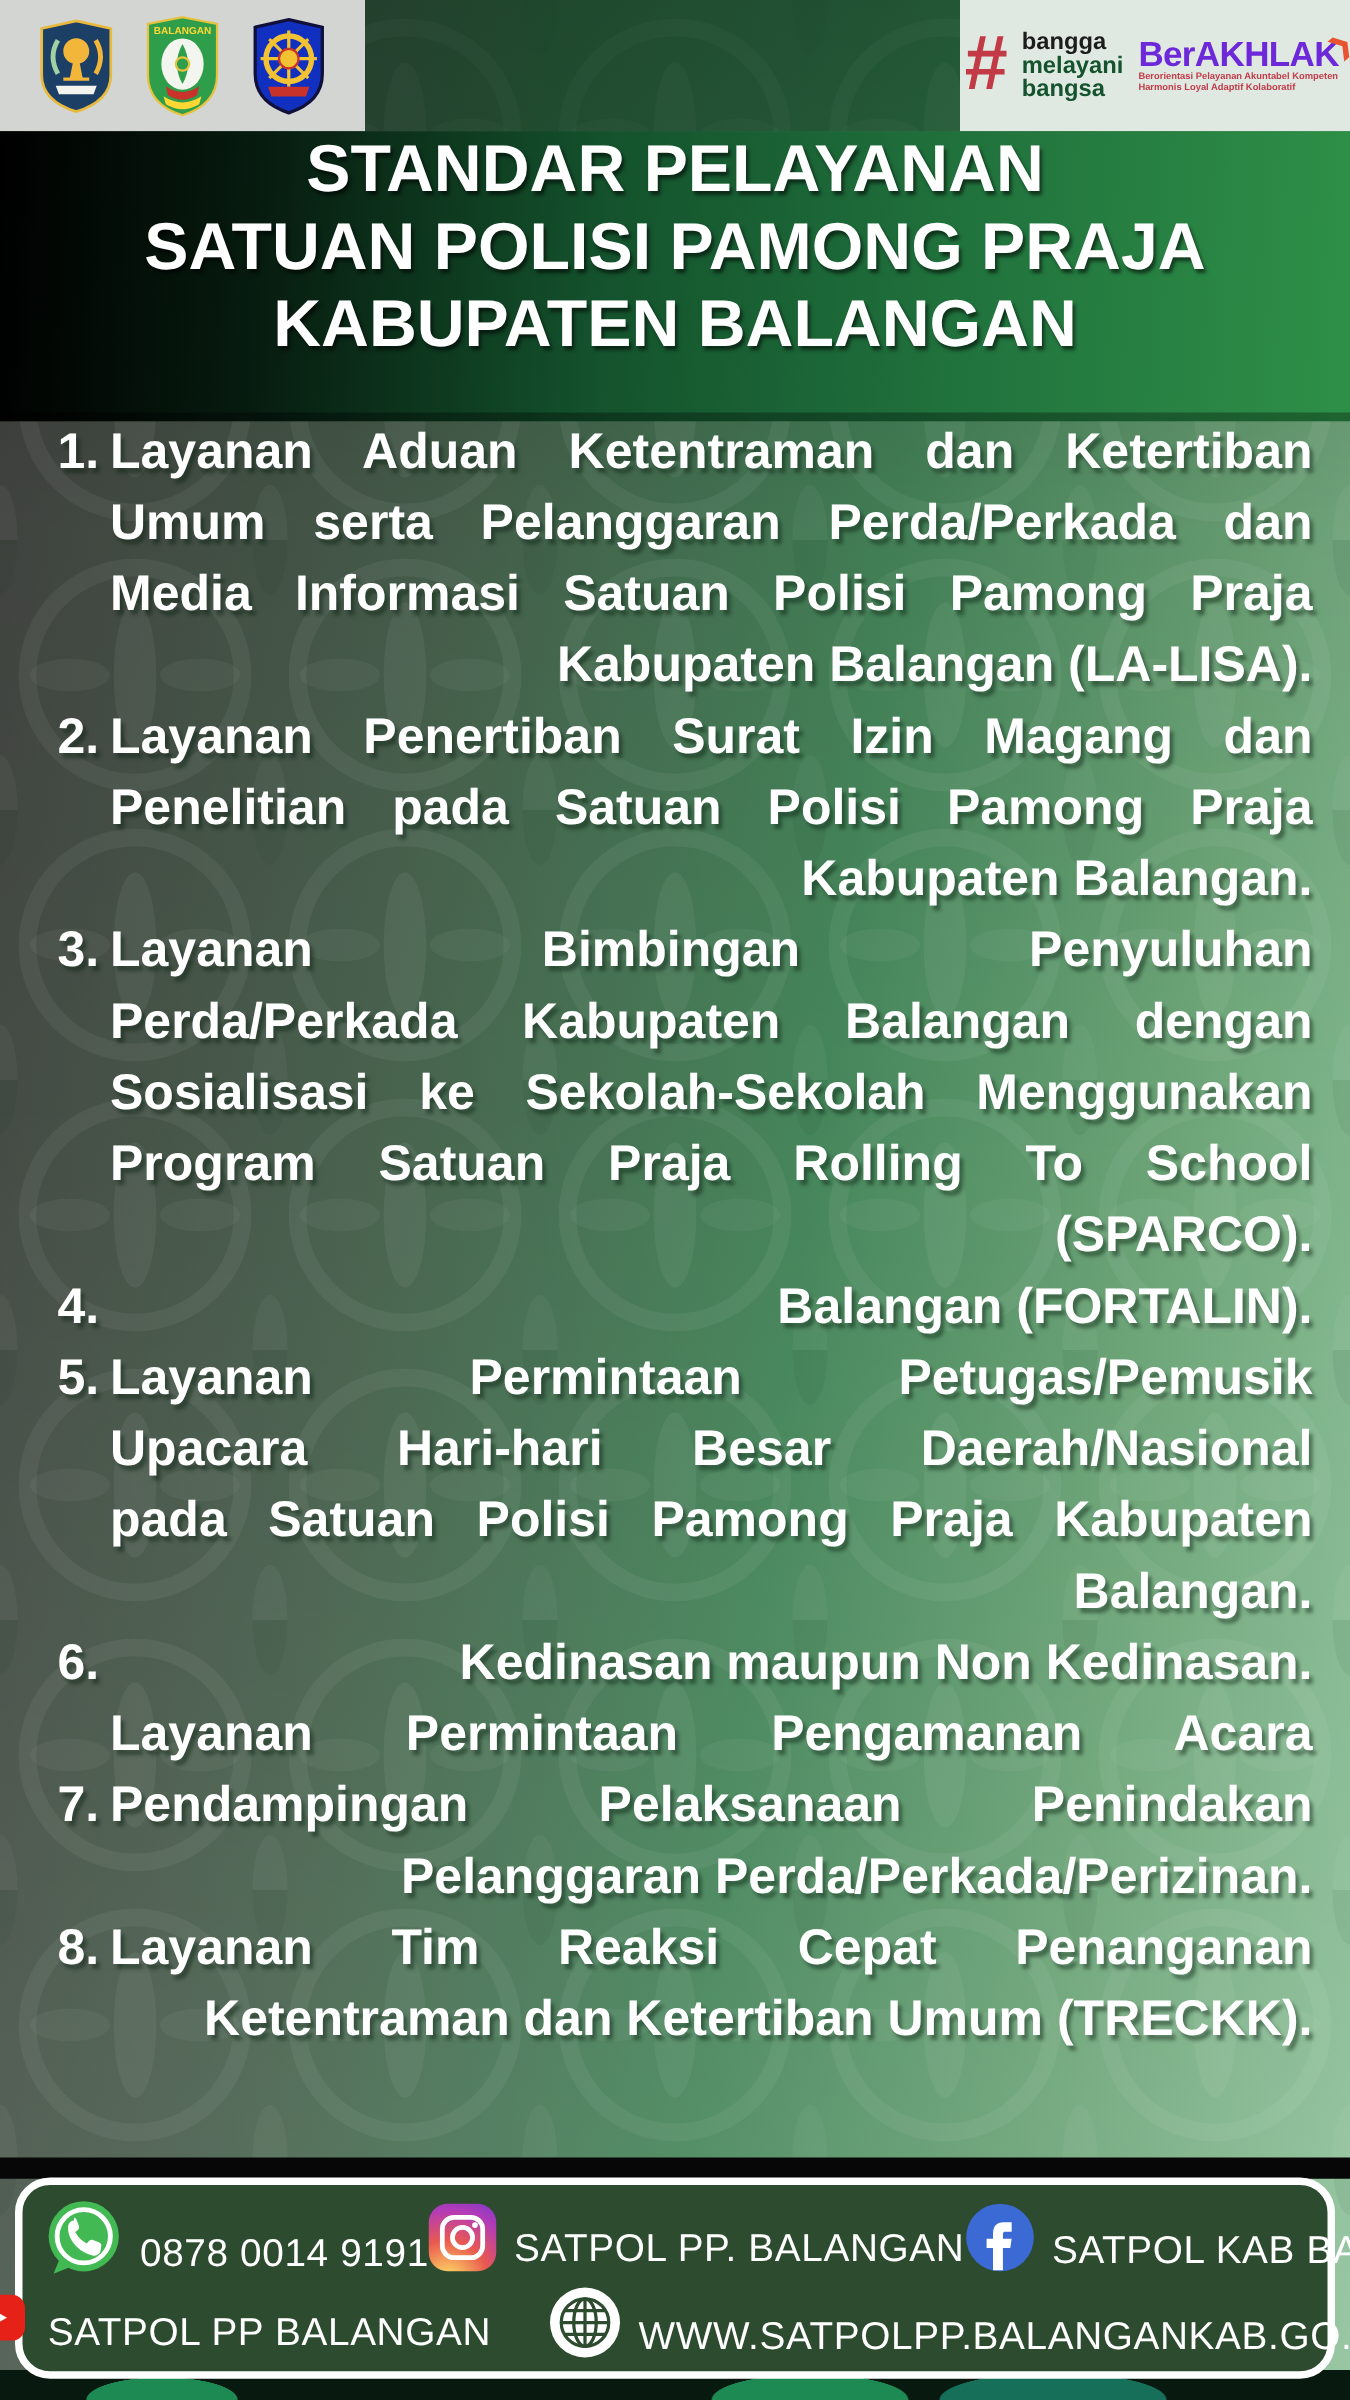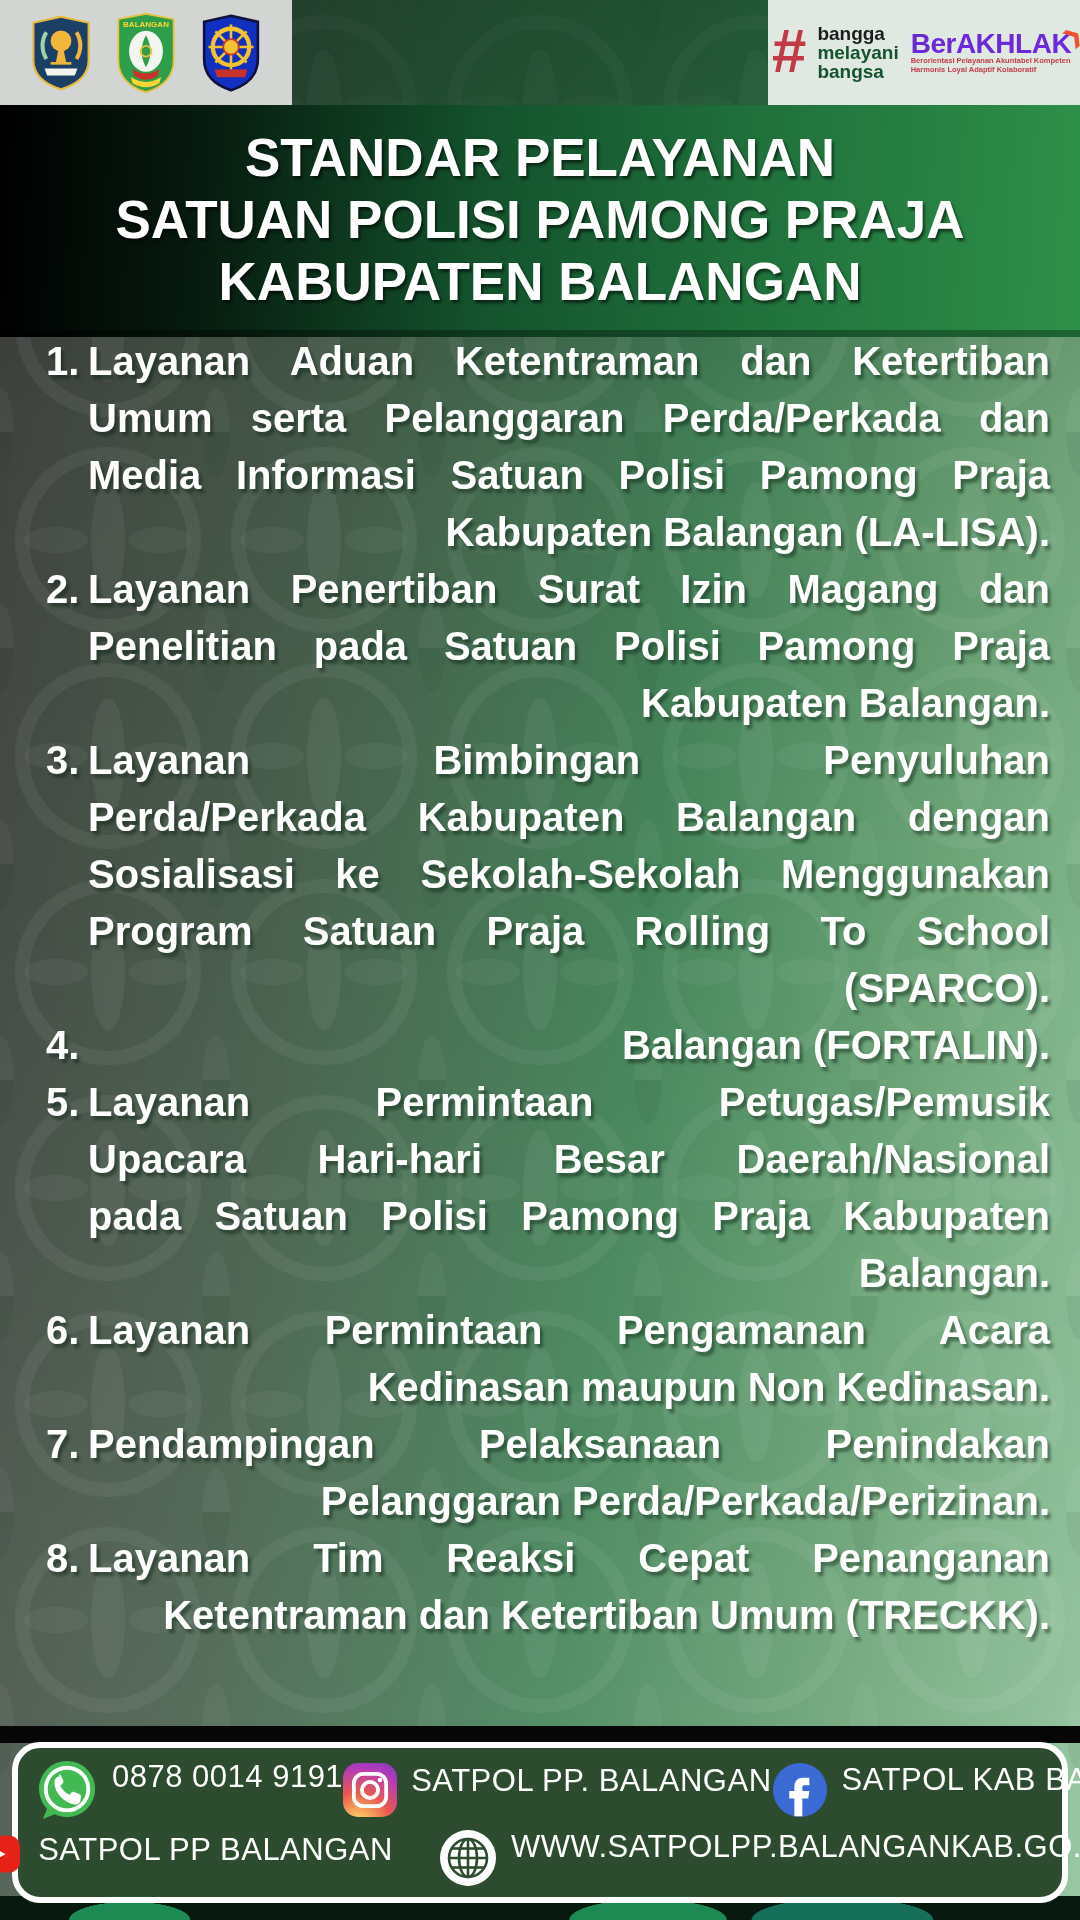--- a/index.html
+++ b/index.html
@@ -22,21 +22,21 @@
   .cw-black{color:#1c1c1c;} .cw-red{color:#14532d;}
   .berakhlak{display:flex;flex-direction:column;position:relative;padding-right:6px;}
   .ba-word{font-size:28px;font-weight:800;color:#6d28d9;letter-spacing:-0.5px;line-height:24px;}
   .ba-arrow{position:absolute;right:-4px;top:-8px;font-size:20px;font-weight:800;color:#e8542f;transform:rotate(-40deg);}
   .ba-tag{font-size:7.5px;line-height:9px;color:#c23b4a;font-weight:700;}
 
   
   .title-band{position:absolute;left:0;top:105px;width:100%;height:232px;
       background:linear-gradient(93deg,#000 0%,#071d10 20%,#14532d 45%,#20713c 70%,#2e9048 100%);
       border-bottom:7px solid rgba(0,0,0,0.30);box-sizing:border-box;}
-  .title-text{padding-top:22px;text-align:center;color:#fff;font-weight:800;font-size:53px;line-height:62px;
+  .title-text{text-align:center;color:#fff;font-weight:800;font-size:53px;line-height:62px;
       text-shadow:2px 3px 3px rgba(0,0,0,0.55);letter-spacing:0;}
 
   
   .services{position:absolute;left:46px;right:30px;top:333px;margin:0;padding:0;list-style:none;}
   .svc{position:relative;padding-left:42px;color:#fff;font-weight:800;font-size:40px;line-height:57px;
        text-shadow:3px 4px 3px rgba(8,30,16,0.45);}
   .svc .num{position:absolute;left:0;top:0;}
   .svc .line{display:block;text-align:justify;text-align-last:justify;}
   .svc .line.last{text-align:right;text-align-last:auto;}
 
@@ -47,21 +47,21 @@
         radial-gradient(ellipse 130px 34px at 60% 100%, #1c8a52 0 60%, transparent 61%),
         radial-gradient(ellipse 150px 36px at 78% 100%, #167059 0 60%, transparent 61%),
         radial-gradient(ellipse 100px 30px at 12% 100%, #1c8a52 0 60%, transparent 61%),
         #081a0f;}
   .footer-panel{position:absolute;left:12px;right:12px;top:1742px;height:161px;background:#2d4b2e;
       border:6px solid #fff;border-radius:28px;box-sizing:border-box;
       display:flex;flex-direction:column;justify-content:center;gap:8px;}
   .frow{display:flex;align-items:center;color:#fff;}
   .frow1{justify-content:space-between;padding:0 18px;}
   .frow2{justify-content:center;gap:46px;}
-  .contact{display:flex;align-items:flex-start;gap:14px;}
+  .contact{display:flex;align-items:flex-end;gap:14px;}
   .clabel{font-size:31px;letter-spacing:0.5px;white-space:nowrap;}
   .ficon{display:flex;align-items:center;}
   .ig-badge{width:54px;height:54px;border-radius:15px;display:flex;align-items:center;justify-content:center;
       background:radial-gradient(circle at 28% 115%, #fdd263 8%, #e95950 45%, #b33bb8 78%, #7b3bc4 100%);}
 </style>
 </head>
 <body>
 
 <div class="page">
 
@@ -168,22 +168,22 @@
       </li>
       <li class="svc">
         <span class="num">5.</span>
         <span class="line">Layanan Permintaan Petugas/Pemusik</span>
         <span class="line">Upacara Hari-hari Besar Daerah/Nasional</span>
         <span class="line">pada Satuan Polisi Pamong Praja Kabupaten</span>
         <span class="line last">Balangan.</span>
       </li>
       <li class="svc">
         <span class="num">6.</span>
+        <span class="line last">Kedinasan maupun Non Kedinasan.</span>
         <span class="line">Layanan Permintaan Pengamanan Acara</span>
-        <span class="line last">Kedinasan maupun Non Kedinasan.</span>
       </li>
       <li class="svc">
         <span class="num">7.</span>
         <span class="line">Pendampingan Pelaksanaan Penindakan</span>
         <span class="line last">Pelanggaran Perda/Perkada/Perizinan.</span>
       </li>
       <li class="svc">
         <span class="num">8.</span>
         <span class="line">Layanan Tim Reaksi Cepat Penanganan</span>
         <span class="line last">Ketentraman dan Ketertiban Umum (TRECKK).</span>

